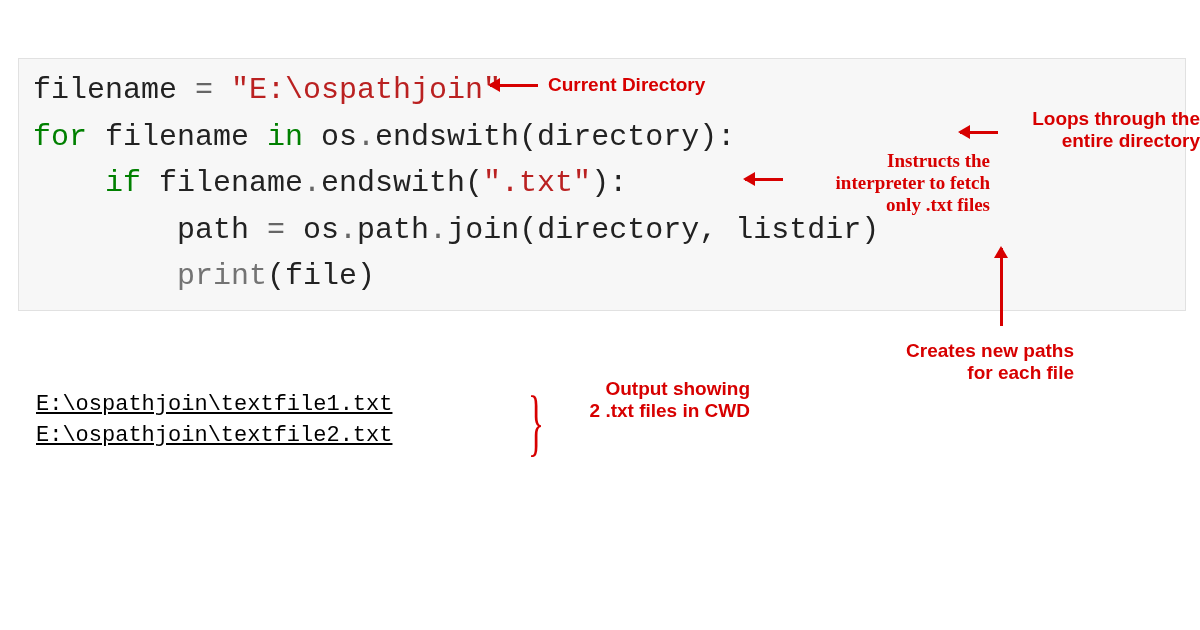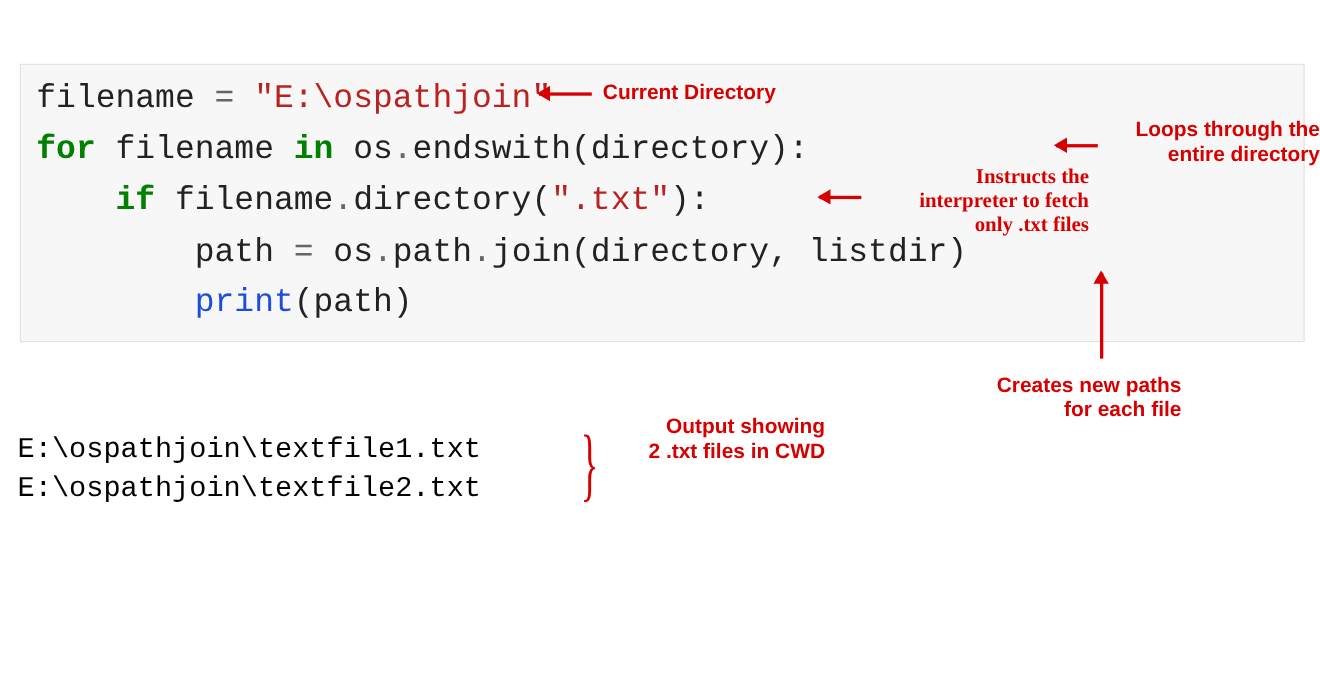--- a/index.html
+++ b/index.html
@@ -19,32 +19,33 @@
     top: 58px;
     width: 1168px;
     background: #f7f7f7;
     border: 1px solid #e1e1e1;
     padding: 8px 14px 10px 14px;
     font-size: 30px;
     line-height: 1.55;
     white-space: pre;
     color: #222;
   }
-  .kw { color: #008000; font-weight: bold; }
+  .kw { color: #008000; font-weight: normal; }
   .op { color: #666666; }
   .str { color: #BA2121; }
-  .bi { color: #1d4ed8; }
+  .bi { color: #737373; }
   .output-block {
     position: absolute;
-    left: 16px;
+    left: 36px;
     top: 390px;
-    font-size: 26px;
+    font-size: 22px;
     line-height: 1.4;
     white-space: pre;
     color: #000;
+    text-decoration: underline;
   }
   .annot {
     position: absolute;
     color: #d70000;
     font-family: Arial, Helvetica, sans-serif;
     font-weight: 700;
     font-size: 19px;
     line-height: 1.15;
     text-align: right;
   }
@@ -86,23 +87,23 @@
     transform: scaleX(0.45);
     transform-origin: left center;
     font-family: "Times New Roman", serif;
   }
 </style>
 </head>
 <body>
 
 <div class="code-block"><span><span>filename </span><span class="op">=</span><span class="str"> "E:\ospathjoin"</span></span>
 <span><span class="kw">for</span><span> filename </span><span class="kw">in</span><span> os</span><span class="op">.</span><span>endswith(directory):</span></span>
-<span><span>    </span><span class="kw">if</span><span> filename</span><span class="op">.</span><span>directory(</span><span class="str">".txt"</span><span>):</span></span>
+<span><span>    </span><span class="kw">if</span><span> filename</span><span class="op">.</span><span>endswith(</span><span class="str">".txt"</span><span>):</span></span>
 <span><span>        </span><span>path </span><span class="op">=</span><span> os</span><span class="op">.</span><span>path</span><span class="op">.</span><span>join(directory, listdir)</span></span>
-<span><span>        </span><span class="bi">print</span><span>(path)</span></span></div>
+<span><span>        </span><span class="bi">print</span><span>(file)</span></span></div>
 
 <div class="output-block"><span>E:\ospathjoin\textfile1.txt</span>
 <span>E:\ospathjoin\textfile2.txt</span></div>
 
 <div class="arrow-h" style="left:490px; top:84px; width:48px;"></div>
 <div class="annot" style="left:548px; top:74px; text-align:right;">Current Directory</div>
 
 <div class="arrow-h" style="left:960px; top:131px; width:38px;"></div>
 <div class="annot" style="left:1005px; top:108px; width:195px;">Loops through the<br>entire directory</div>
 

